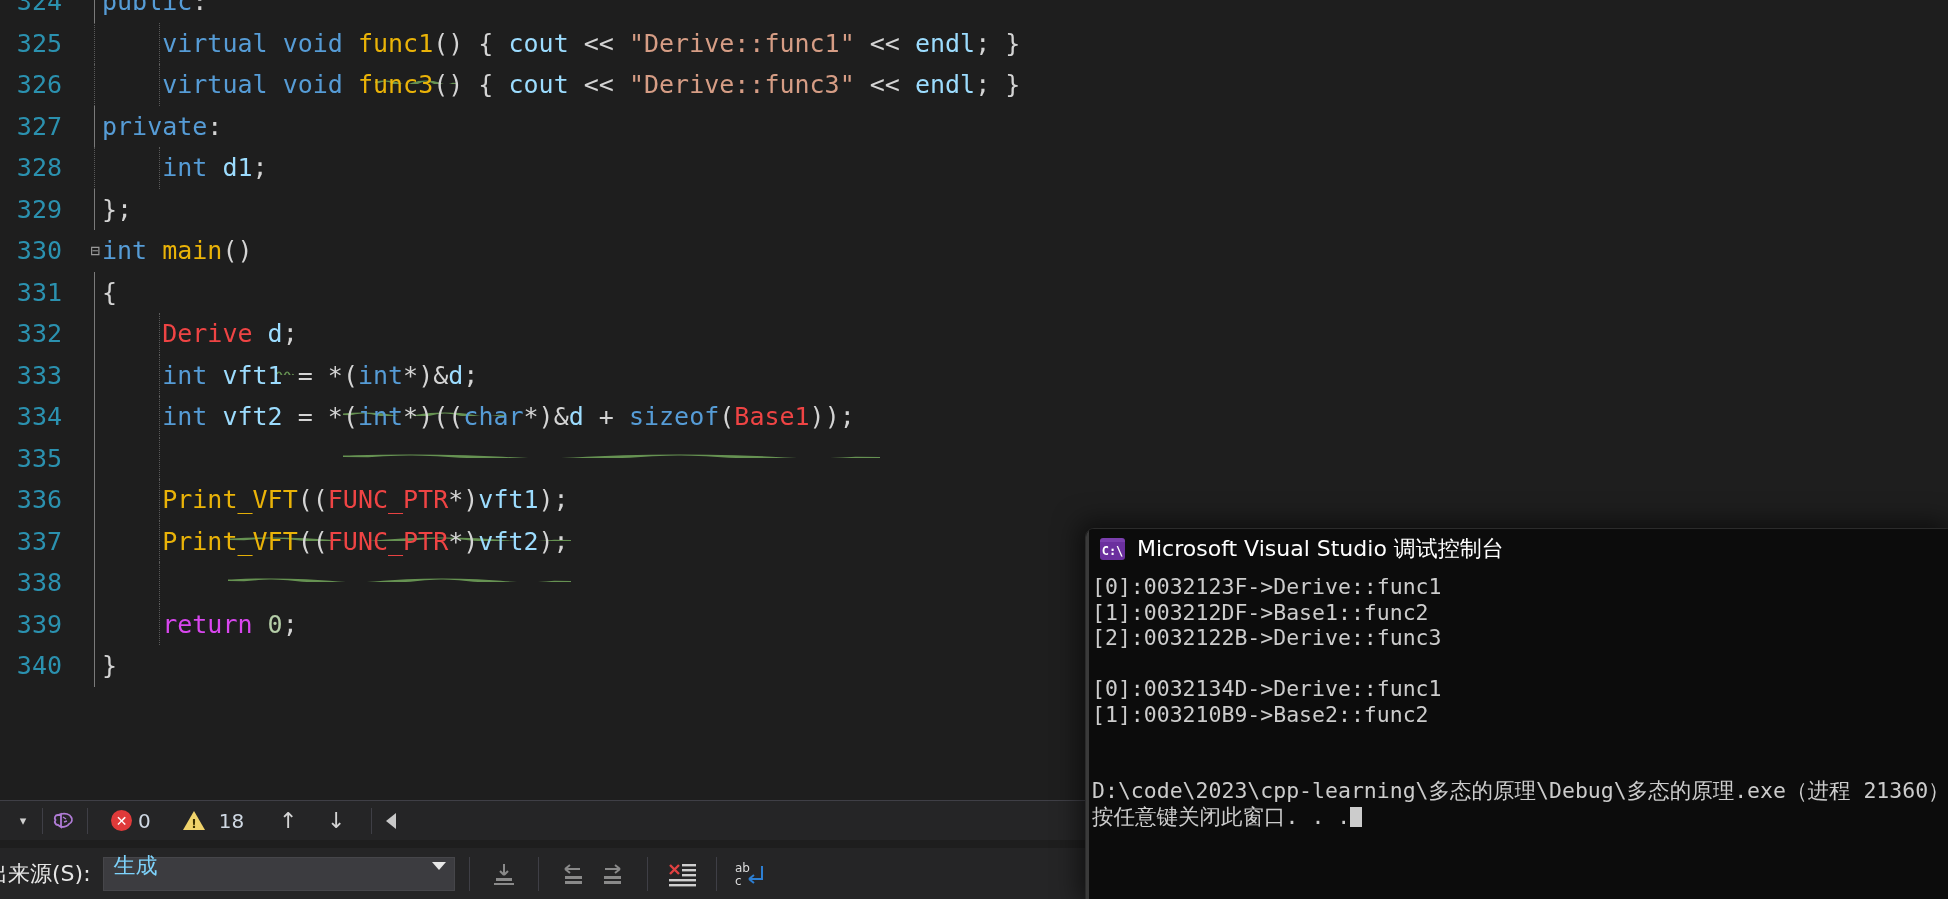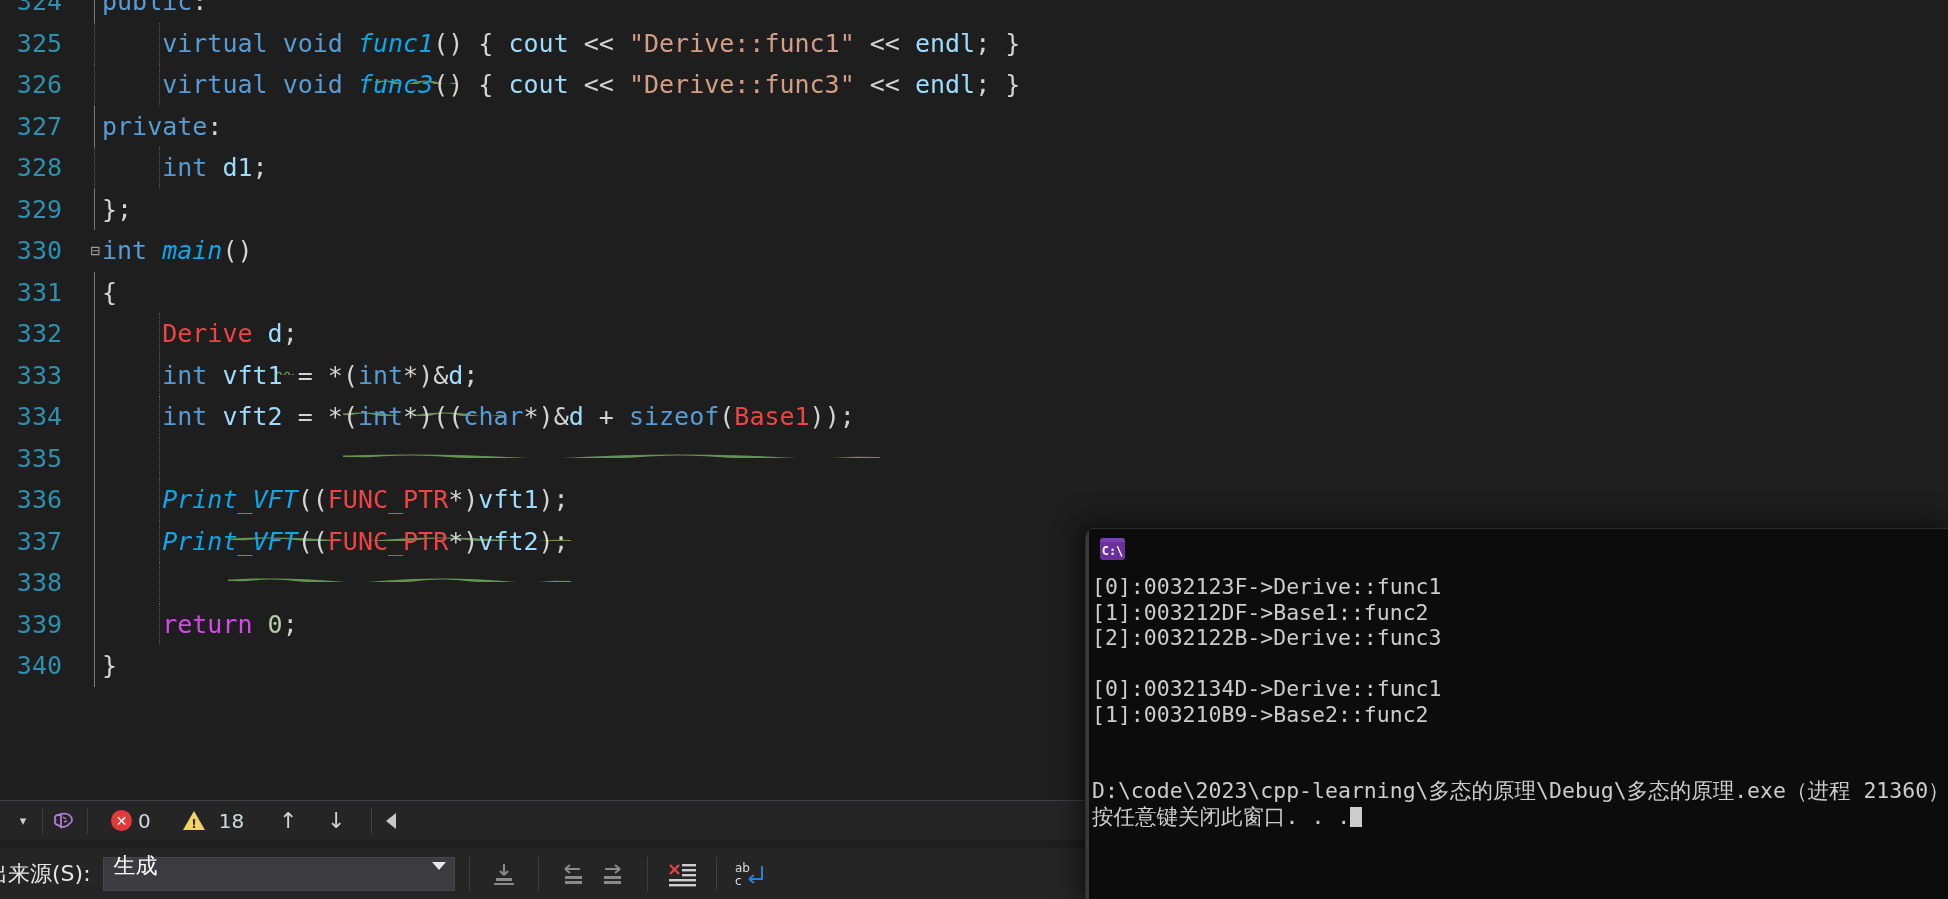--- a/index.html
+++ b/index.html
@@ -40,21 +40,21 @@
   .guide {
     position: absolute; top: 0; height: 41.5px; width: 1px;
     border-left: 1px dotted #5a5a5a;
   }
   .guide.solid { border-left: 1px solid #7a7a7a; border-left-style: solid; }
 
   
   .kw       { color: #569cd6; }      
   .kw2      { color: #d946ef; }      
   .type     { color: #ef4444; }      
-  .fn       { color: #0ea5e9; font-style: italic; }      
+  .fn       { color: #eab308; }      
   .str      { color: #d69d85; }      
   .num      { color: #b5cea8; }
   .op       { color: #d4d4d4; }
   .var      { color: #9cdcfe; }
 
   .squig {
     position: absolute; height: 5px; bottom: 2px;
     background-image:
       repeating-linear-gradient(135deg, #6a9955 0 1.6px, transparent 1.6px 3.2px);
     background-size: 6px 5px;
@@ -112,21 +112,21 @@
   }
   .out-label {
     color: #e6e6e6; font-size: 22px; font-family: "DejaVu Sans", sans-serif;
     white-space: nowrap; margin-left: -14px;
   }
   .out-select {
     margin-left: 12px; width: 352px; height: 34px;
     background: #3c3c40; border: 1px solid #46464a;
     display: flex; align-items: center; justify-content: space-between;
     padding: 0 8px 16px 10px;
-    color: #ffffff; font-size: 22px; font-family: "DejaVu Sans", sans-serif;
+    color: #7dd3fc; font-size: 22px; font-family: "DejaVu Sans", sans-serif;
   }
   .sel-caret {
     width: 0; height: 0; border-left: 7px solid transparent;
     border-right: 7px solid transparent; border-top: 8px solid #e8e8e8;
   }
   .out-sep { width: 1px; height: 34px; background: #3f3f46; margin: 0 14px; }
   .obtn { width: 40px; height: 36px; display:flex; align-items:center; justify-content:center; }
 
   
   .console {
@@ -275,17 +275,18 @@
         <text x="1" y="26" font-family="DejaVu Sans, sans-serif" font-size="12" fill="#dcdcdc">c</text>
         <path d="M28 7 L28 20 L15 20 M15 20 L20 16 M15 20 L20 24" stroke="#2d7fd3" stroke-width="2" fill="none"></path>
       </svg>
     </div>
   </div>
 
   <div class="console">
     <div class="console-left-edge"></div>
     <div class="console-title">
       <span class="cmd-icon">C:\</span>
+      <span class="console-title-text">Microsoft Visual Studio 调试控制台</span>
     </div>
     <div class="console-body" id="console-body"><div class="console-line">[0]:0032123F-&gt;Derive::func1</div><div class="console-line">[1]:003212DF-&gt;Base1::func2</div><div class="console-line">[2]:0032122B-&gt;Derive::func3</div><div class="console-line">&nbsp;</div><div class="console-line">[0]:0032134D-&gt;Derive::func1</div><div class="console-line">[1]:003210B9-&gt;Base2::func2</div><div class="console-line">&nbsp;</div><div class="console-line">&nbsp;</div><div class="console-line">D:\code\2023\cpp-learning\多态的原理\Debug\多态的原理.exe（进程 21360）已</div><div class="console-line">按任意键关闭此窗口. . .<span class="caret-blk"></span></div></div>
   </div>
 
 </div>
 
 </body></html>

